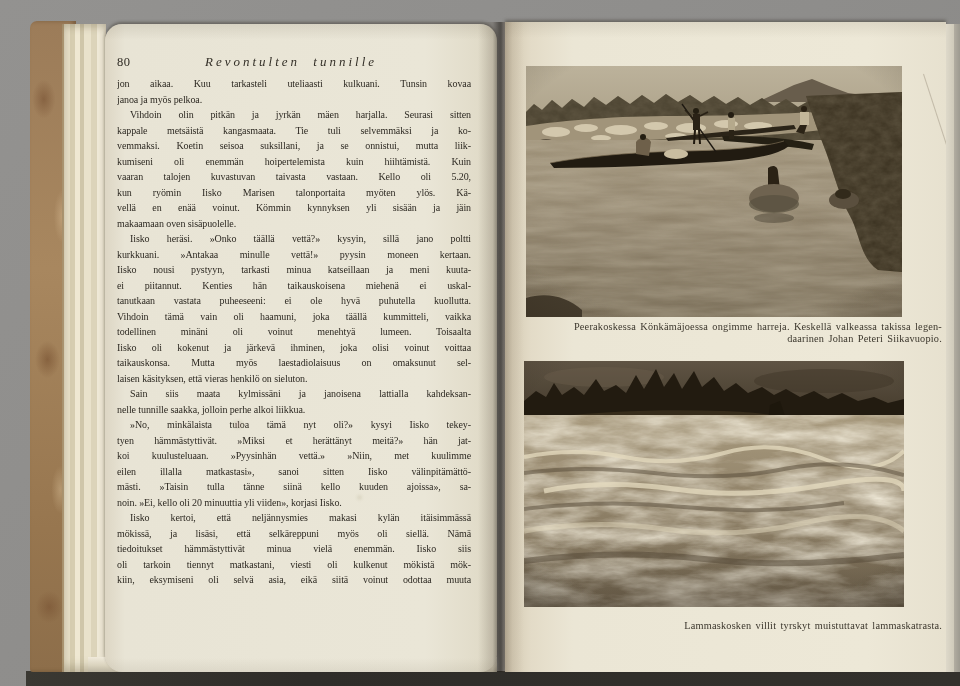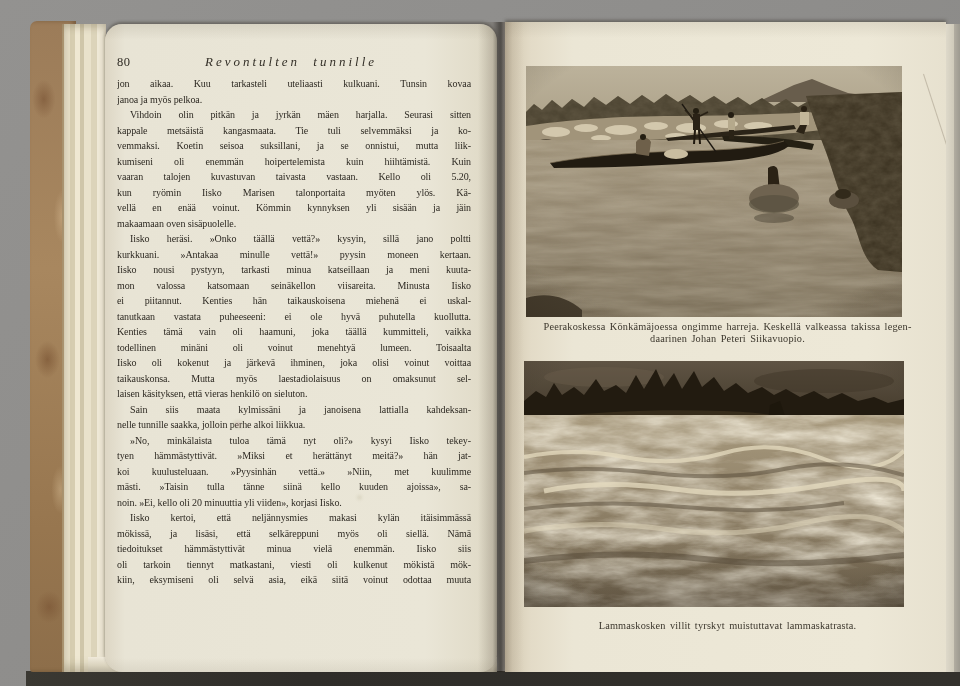--- a/index.html
+++ b/index.html
@@ -59,21 +59,21 @@
   .smudge1{position:absolute;left:126px;top:396px;width:14px;height:9px;border-radius:50%;
         background:radial-gradient(circle,rgba(196,140,150,.28),rgba(150,170,120,.15) 60%,transparent 75%);
         filter:blur(1px);}
   .smudge2{position:absolute;left:250px;top:470px;width:9px;height:7px;border-radius:50%;
         background:radial-gradient(circle,rgba(160,150,110,.22),transparent 70%);filter:blur(1px);}
   
   .photo{position:absolute;margin:0;overflow:hidden;}
   .photo svg{display:block;width:100%;height:100%;}
   .photo-1{left:21px;top:44px;width:376px;height:251px;}
   .photo-2{left:19px;top:339px;width:380px;height:246px;}
-  .caption{position:absolute;left:0;right:4px;text-align:center;color:#3b362c;
+  .caption{position:absolute;left:0;right:4px;text-align:right;color:#3b362c;
         font-size:10.3px;letter-spacing:.2px;word-spacing:1.5px;line-height:12px;padding-left:8px;}
   .caption-1{top:299px;}
   .caption-2{top:592px;margin-top:6px;}
   .scratch{position:absolute;left:418px;top:52px;width:1px;height:315px;
         background:rgba(118,106,88,.32);transform:rotate(-18deg);transform-origin:top center;}
 </style>
 </head>
 <body>
 
 <div class="scan">
@@ -95,33 +95,33 @@
         <div class="line">kappale metsäistä kangasmaata.  Tie tuli selvemmäksi ja ko-</div>
         <div class="line">vemmaksi.  Koetin seisoa suksillani, ja se onnistui, mutta liik-</div>
         <div class="line">kumiseni oli enemmän hoipertelemista kuin hiihtämistä.  Kuin</div>
         <div class="line">vaaran talojen kuvastuvan taivasta vastaan.  Kello oli 5.20,</div>
         <div class="line">kun ryömin Iisko Marisen talonportaita myöten ylös.  Kä-</div>
         <div class="line">vellä en enää voinut.  Kömmin kynnyksen yli sisään ja jäin</div>
         <div class="line end">makaamaan oven sisäpuolelle.</div>
         <div class="line indent">Iisko heräsi.  »Onko täällä vettä?» kysyin, sillä jano poltti</div>
         <div class="line">kurkkuani.  »Antakaa minulle vettä!» pyysin moneen kertaan.</div>
         <div class="line">Iisko nousi pystyyn, tarkasti minua katseillaan ja meni kuuta-</div>
-        <div class="line">mon valossa katsomaan seinäkellon viisareita.  Minusta Iisko</div>
         <div class="line">ei piitannut.  Kenties hän taikauskoisena miehenä ei uskal-</div>
         <div class="line">tanutkaan vastata puheeseeni: ei ole hyvä puhutella kuollutta.</div>
-        <div class="line">Kenties tämä vain oli haamuni, joka täällä kummitteli, vaikka</div>
+        <div class="line">Vihdoin tämä vain oli haamuni, joka täällä kummitteli, vaikka</div>
         <div class="line">todellinen minäni oli voinut menehtyä lumeen.  Toisaalta</div>
         <div class="line">Iisko oli kokenut ja järkevä ihminen, joka olisi voinut voittaa</div>
         <div class="line">taikauskonsa.  Mutta myös laestadiolaisuus on omaksunut sel-</div>
         <div class="line end">laisen käsityksen, että vieras henkilö on sieluton.</div>
         <div class="line indent">Sain siis maata kylmissäni ja janoisena lattialla kahdeksan-</div>
         <div class="line end">nelle tunnille saakka, jolloin perhe alkoi liikkua.</div>
         <div class="line indent">»No, minkälaista tuloa tämä nyt oli?» kysyi Iisko tekey-</div>
         <div class="line">tyen hämmästyttivät.  »Miksi et herättänyt meitä?» hän jat-</div>
         <div class="line">koi kuulusteluaan.  »Pyysinhän vettä.»  »Niin, met kuulimme</div>
+        <div class="line">eilen illalla matkastasi», sanoi sitten Iisko välinpitämättö-</div>
         <div class="line">mästi.  »Taisin tulla tänne siinä kello kuuden ajoissa», sa-</div>
         <div class="line end">noin.  »Ei, kello oli 20 minuuttia yli viiden», korjasi Iisko.</div>
         <div class="line indent">Iisko kertoi, että neljännysmies makasi kylän itäisimmässä</div>
         <div class="line">mökissä, ja lisäsi, että selkäreppuni myös oli siellä.  Nämä</div>
         <div class="line">tiedoitukset hämmästyttivät minua vielä enemmän.   Iisko siis</div>
         <div class="line">oli tarkoin tiennyt matkastani, viesti oli kulkenut mökistä mök-</div>
         <div class="line">kiin, eksymiseni oli selvä asia, eikä siitä voinut odottaa muuta</div>
     </div>
     <div class="smudge1"></div>
     <div class="smudge2"></div>

